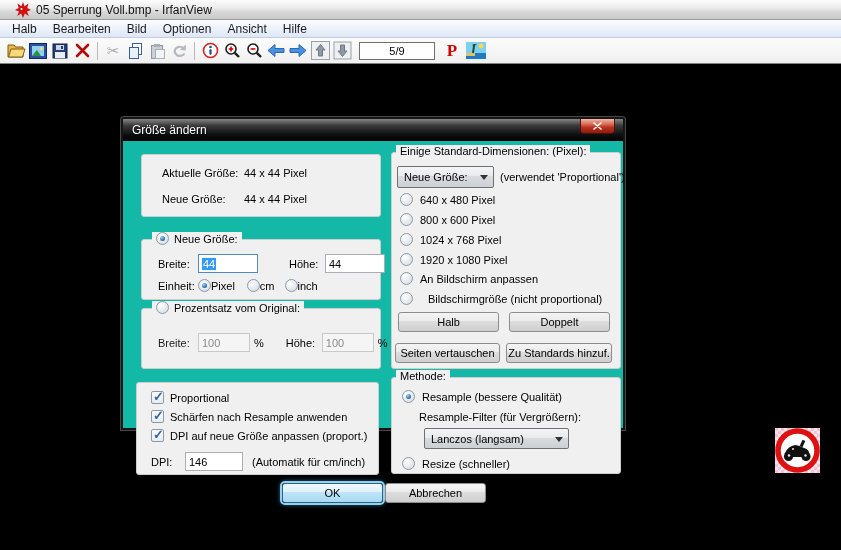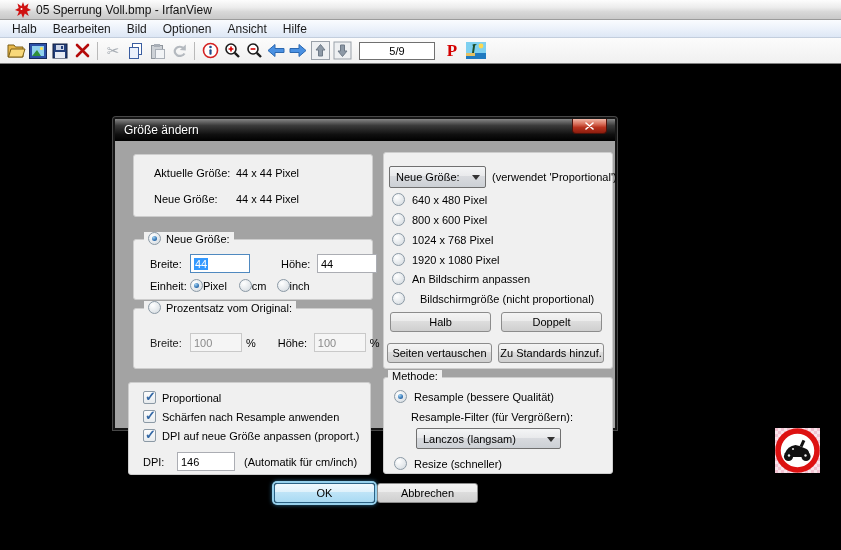--- a/index.html
+++ b/index.html
@@ -43,22 +43,22 @@
     position:absolute; left:775px; top:428px; width:45px; height:45px;
     background-color:#f2c3d2;
     background-image:
       linear-gradient(45deg, rgba(255,255,255,.55) 25%, transparent 25%, transparent 75%, rgba(255,255,255,.55) 75%),
       linear-gradient(45deg, rgba(255,255,255,.55) 25%, transparent 25%, transparent 75%, rgba(255,255,255,.55) 75%);
     background-size:6px 6px; background-position:0 0, 3px 3px;
   }
 
   
   .dialog {
-    position:absolute; left:113px; top:117px; width:504px; height:313px;
-    background:#a3a3a3; border:2px solid #151515; border-radius:3px 3px 0 0;
+    position:absolute; left:121px; top:117px; width:504px; height:313px;
+    background:#14b8a6; border:2px solid #151515; border-radius:3px 3px 0 0;
     box-shadow:0 0 0 1px #484848, 5px 5px 14px rgba(0,0,0,.7);
     font-size:11px; color:#000;
   }
   .dlg-titlebar {
     position:absolute; left:0; top:0; right:0; height:22px;
     background:linear-gradient(180deg,#858585,#3a3a3a 30%,#101010 70%,#000);
     border-radius:2px 2px 0 0;
     color:#fff; display:flex; align-items:center; padding-left:9px; font-size:12px;
     text-shadow:0 1px 2px #000;
   }
@@ -358,20 +358,21 @@
         <div class="row" style="left:14px; top:69px;">
           <span style="width:34px;">DPI:</span>
           <span class="inp" style="width:58px; display:flex; align-items:center;">
             <span>146</span>
           </span>
           <span style="margin-left:9px;" class="hint">(Automatik für cm/inch)</span>
         </div>
       </div>
 
       <div class="groupbox" style="left:268px; top:11px; width:230px; height:217px;">
+        <div class="gb-label" style="left:4px;">Einige Standard-Dimensionen: (Pixel):</div>
 
         <div class="combo" style="left:5px; top:13px; width:97px; height:22px;">
           <span>Neue Größe:</span>
           <span class="arrow"></span>
         </div>
         <span class="hint" style="position:absolute; left:108px; top:18px;">(verwendet 'Proportional')</span>
 
         <div class="row" style="left:8px; top:40px; gap:7px;">
           <span class="radio"></span>
           <span>640 x 480 Pixel</span>

